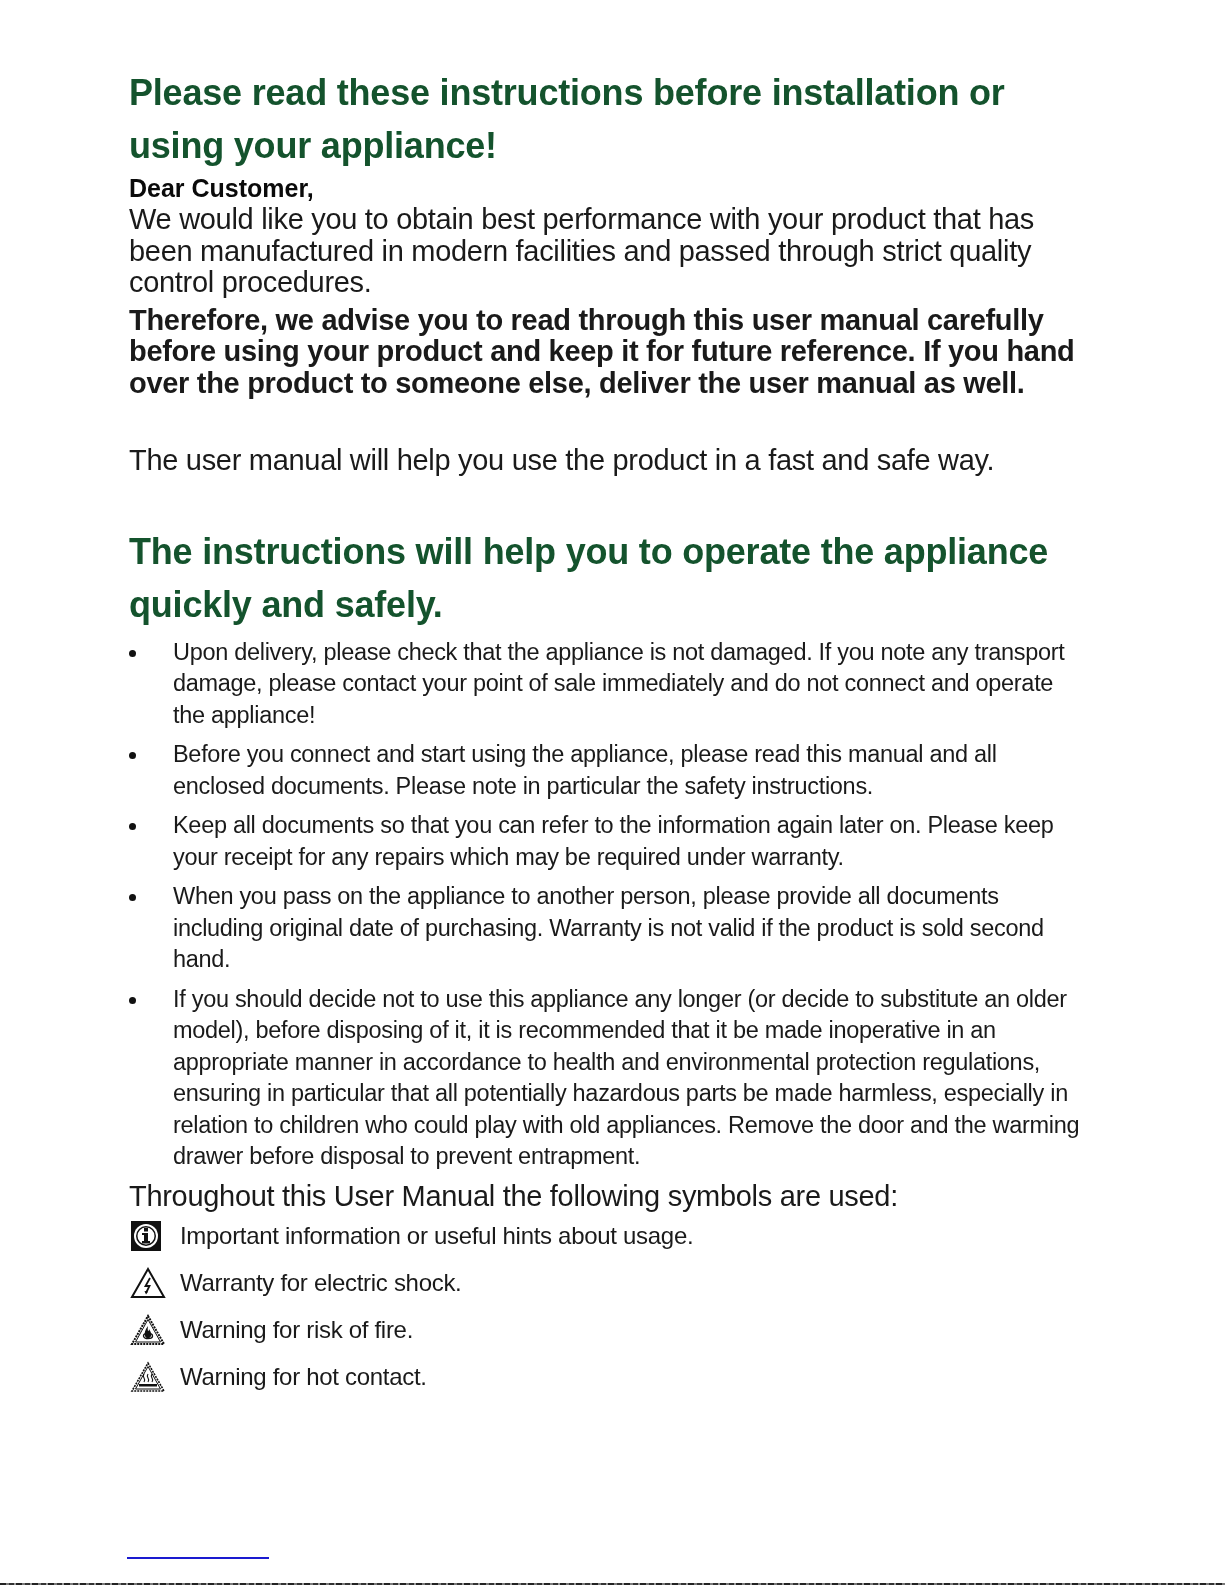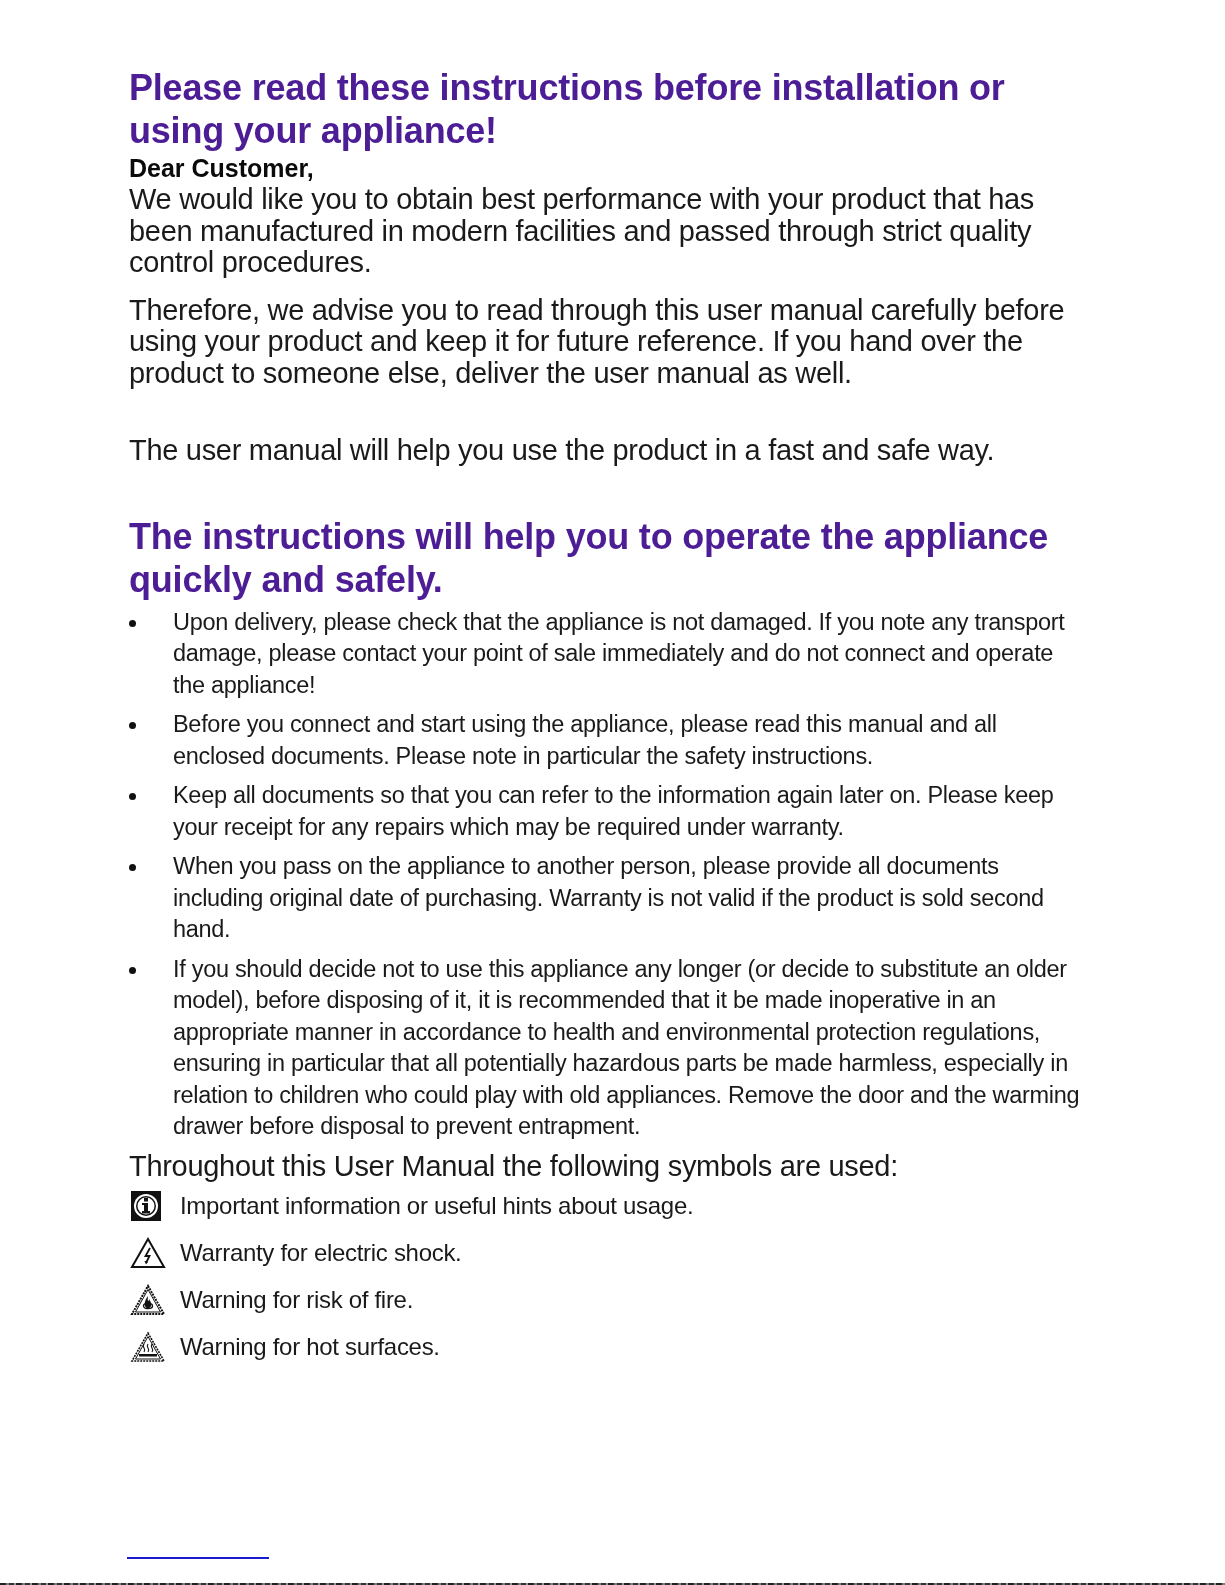--- a/index.html
+++ b/index.html
@@ -18,41 +18,41 @@
     .page {
       position: absolute;
       left: 129px;
       top: 66px;
       width: 960px;
     }
     h1 {
       font-family: "Liberation Sans", sans-serif;
       font-weight: bold;
       font-size: 36px;
-      line-height: 43px;
+      line-height: 53px;
       margin: 0;
       letter-spacing: -0.2px;
-      color: #4c1d95;
+      color: #14532d;
     }
     h2.dear {
       font-size: 25px;
       font-weight: bold;
       line-height: 32px;
       margin: 0 0 0 0;
       color: #0a0a0a;
     }
     p {
       font-size: 29px;
       line-height: 31.5px;
       margin: 0;
       font-weight: normal;
       color: #1a1a1a;
       letter-spacing: -0.3px;
     }
-    .p-gap { margin-top: 16px; }
+    .p-gap { margin-top: 6px; font-weight: bold; }
     .spacer-big { height: 46px; }
     .heading2 {
       margin-top: 48px;
     }
     ul.bullets {
       list-style: none;
       margin: 6px 0 0 0;
       padding: 0;
     }
     ul.bullets li {
@@ -186,19 +186,19 @@
     <span class="icon">
       <svg width="36" height="32" viewBox="0 0 36 32">
         <polygon points="18,2 34,30 2,30" fill="none" stroke="#111" stroke-width="1.6" stroke-dasharray="2,1"></polygon>
         <polygon points="18,5.5 30.5,28 5.5,28" fill="none" stroke="#111" stroke-width="1"></polygon>
         <path d="M14,13 q-1.5,2 0,4 q1.5,2 0,4" fill="none" stroke="#111" stroke-width="1.2"></path>
         <path d="M18,13 q-1.5,2 0,4 q1.5,2 0,4" fill="none" stroke="#111" stroke-width="1.2"></path>
         <path d="M22,13 q-1.5,2 0,4 q1.5,2 0,4" fill="none" stroke="#111" stroke-width="1.2"></path>
         <rect x="9" y="23" width="18" height="2.5" fill="#111"></rect>
       </svg>
     </span>
-    <span>Warning for hot surfaces.</span>
+    <span>Warning for hot contact.</span>
   </div>
 
 </div>
 
 <div class="footer-rule"></div>
 <div class="bottom-edge"></div>
 
 </body></html>

